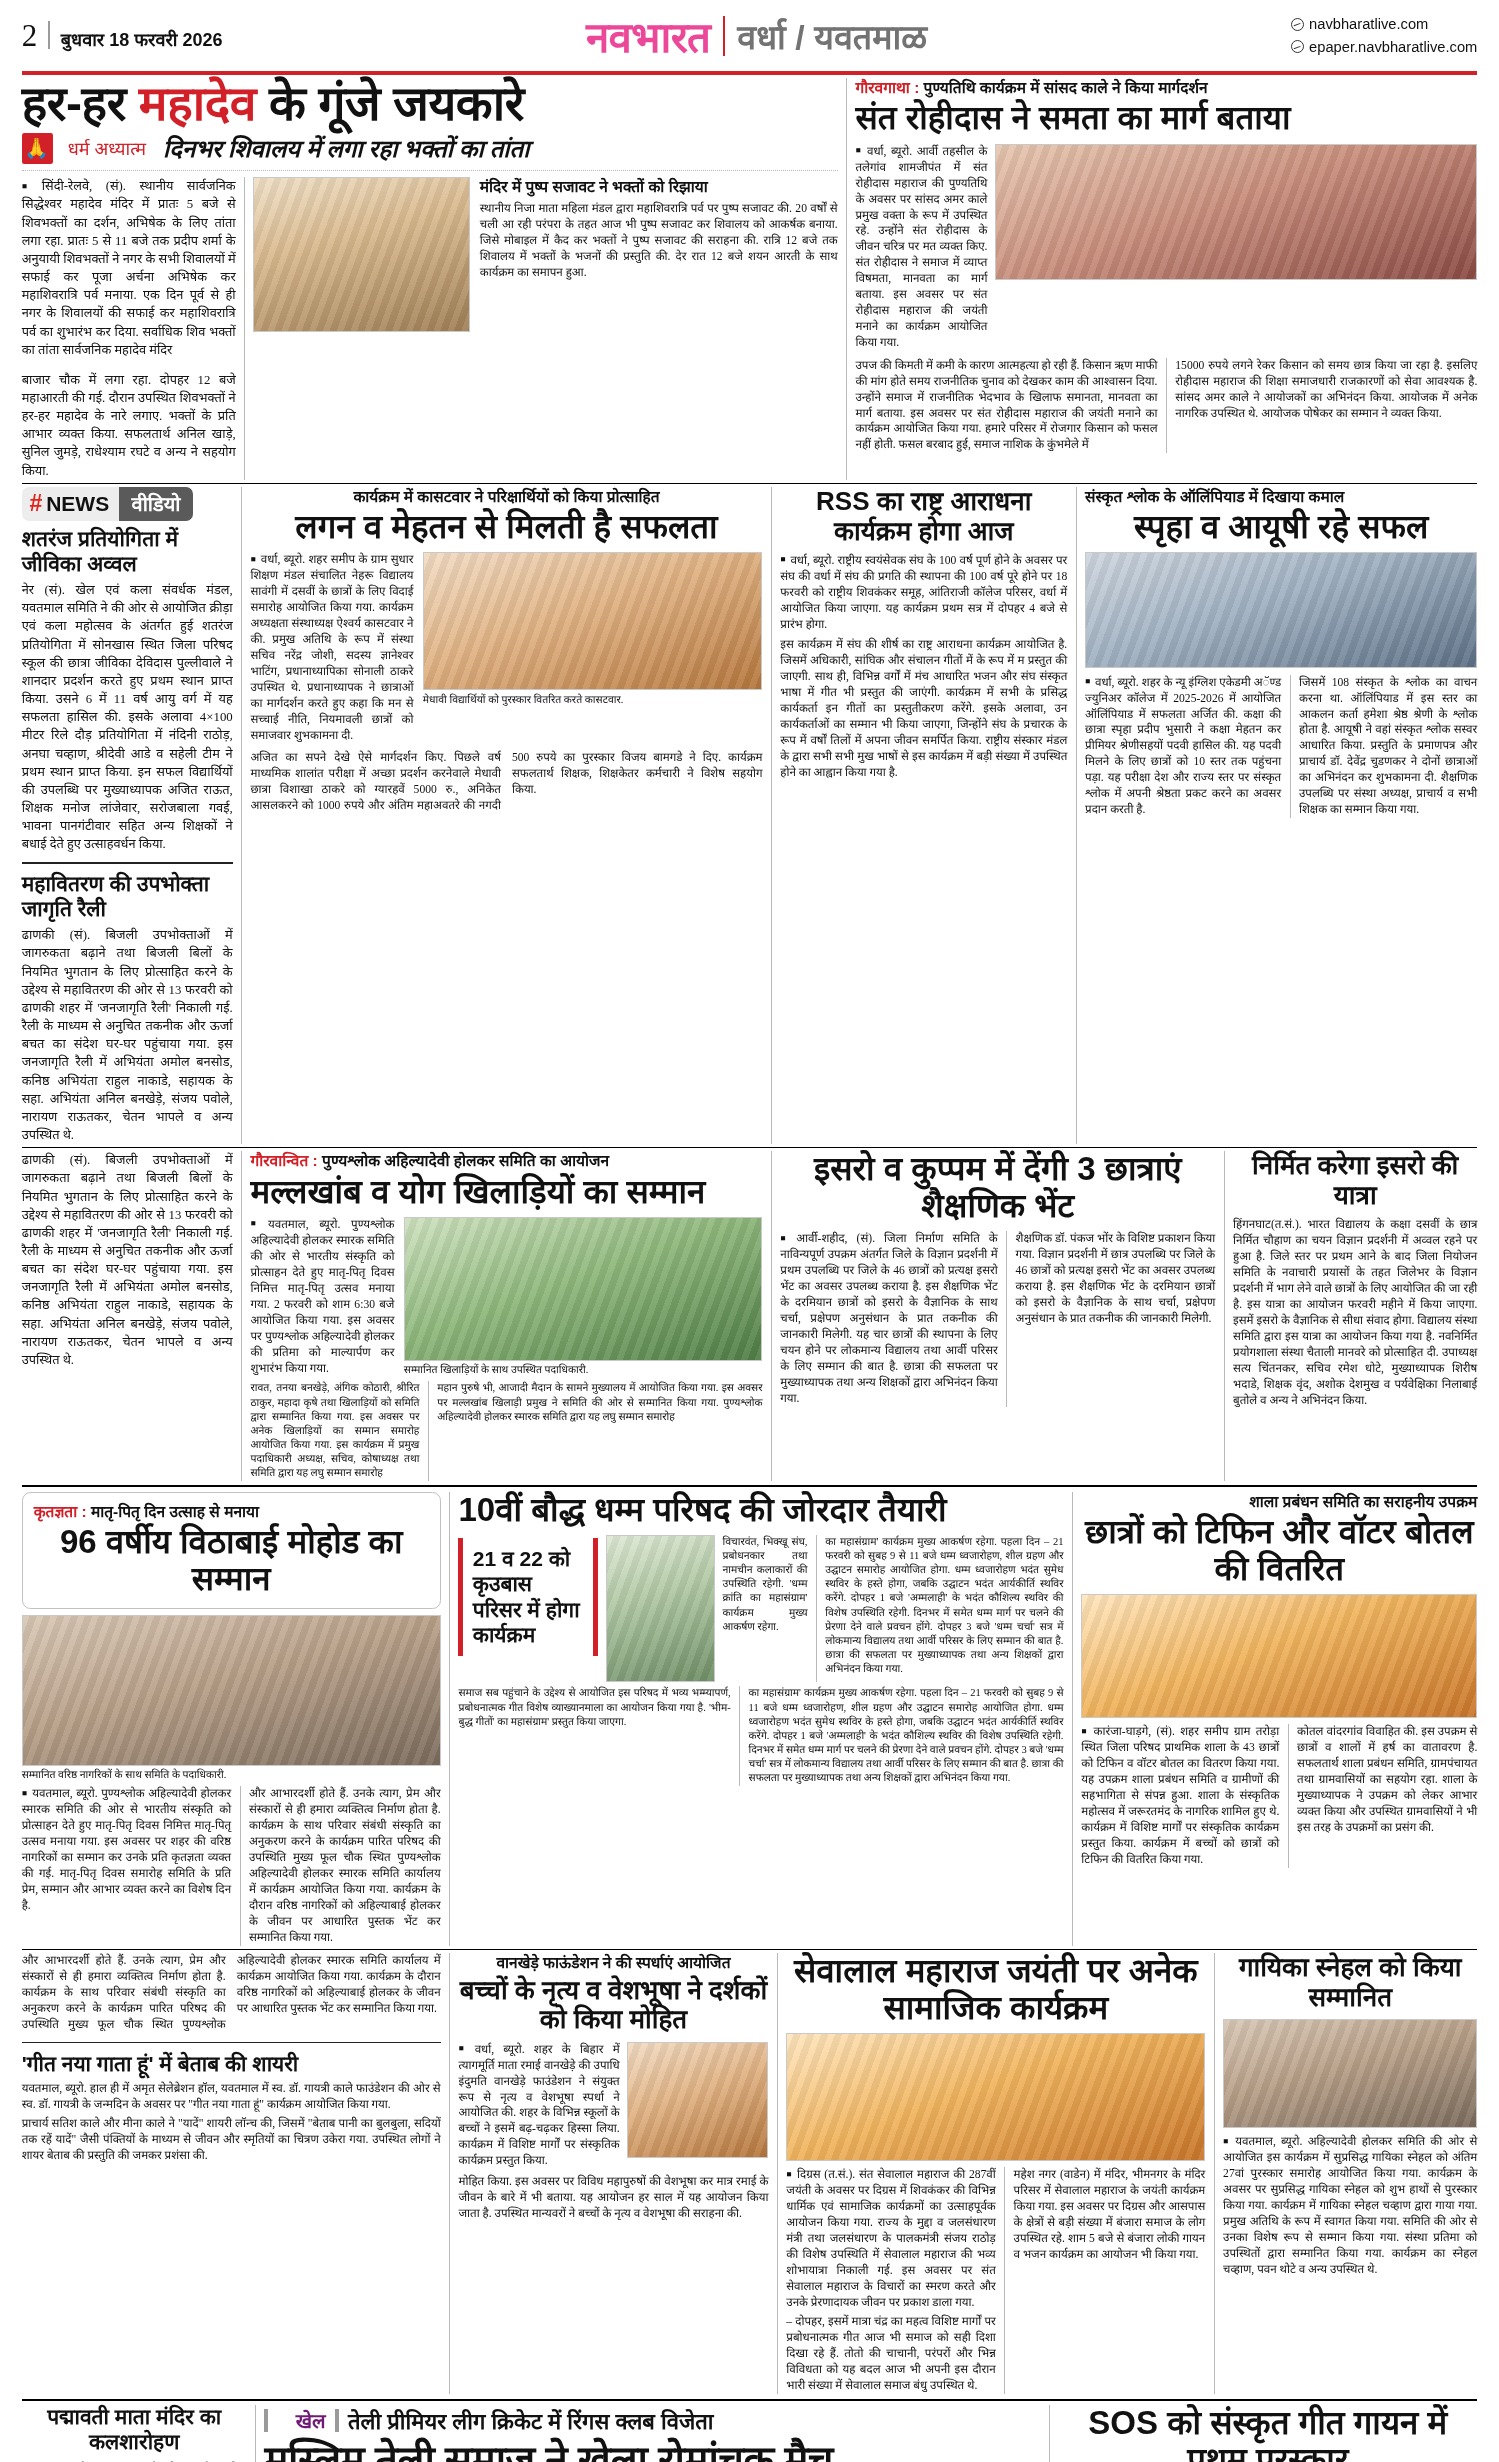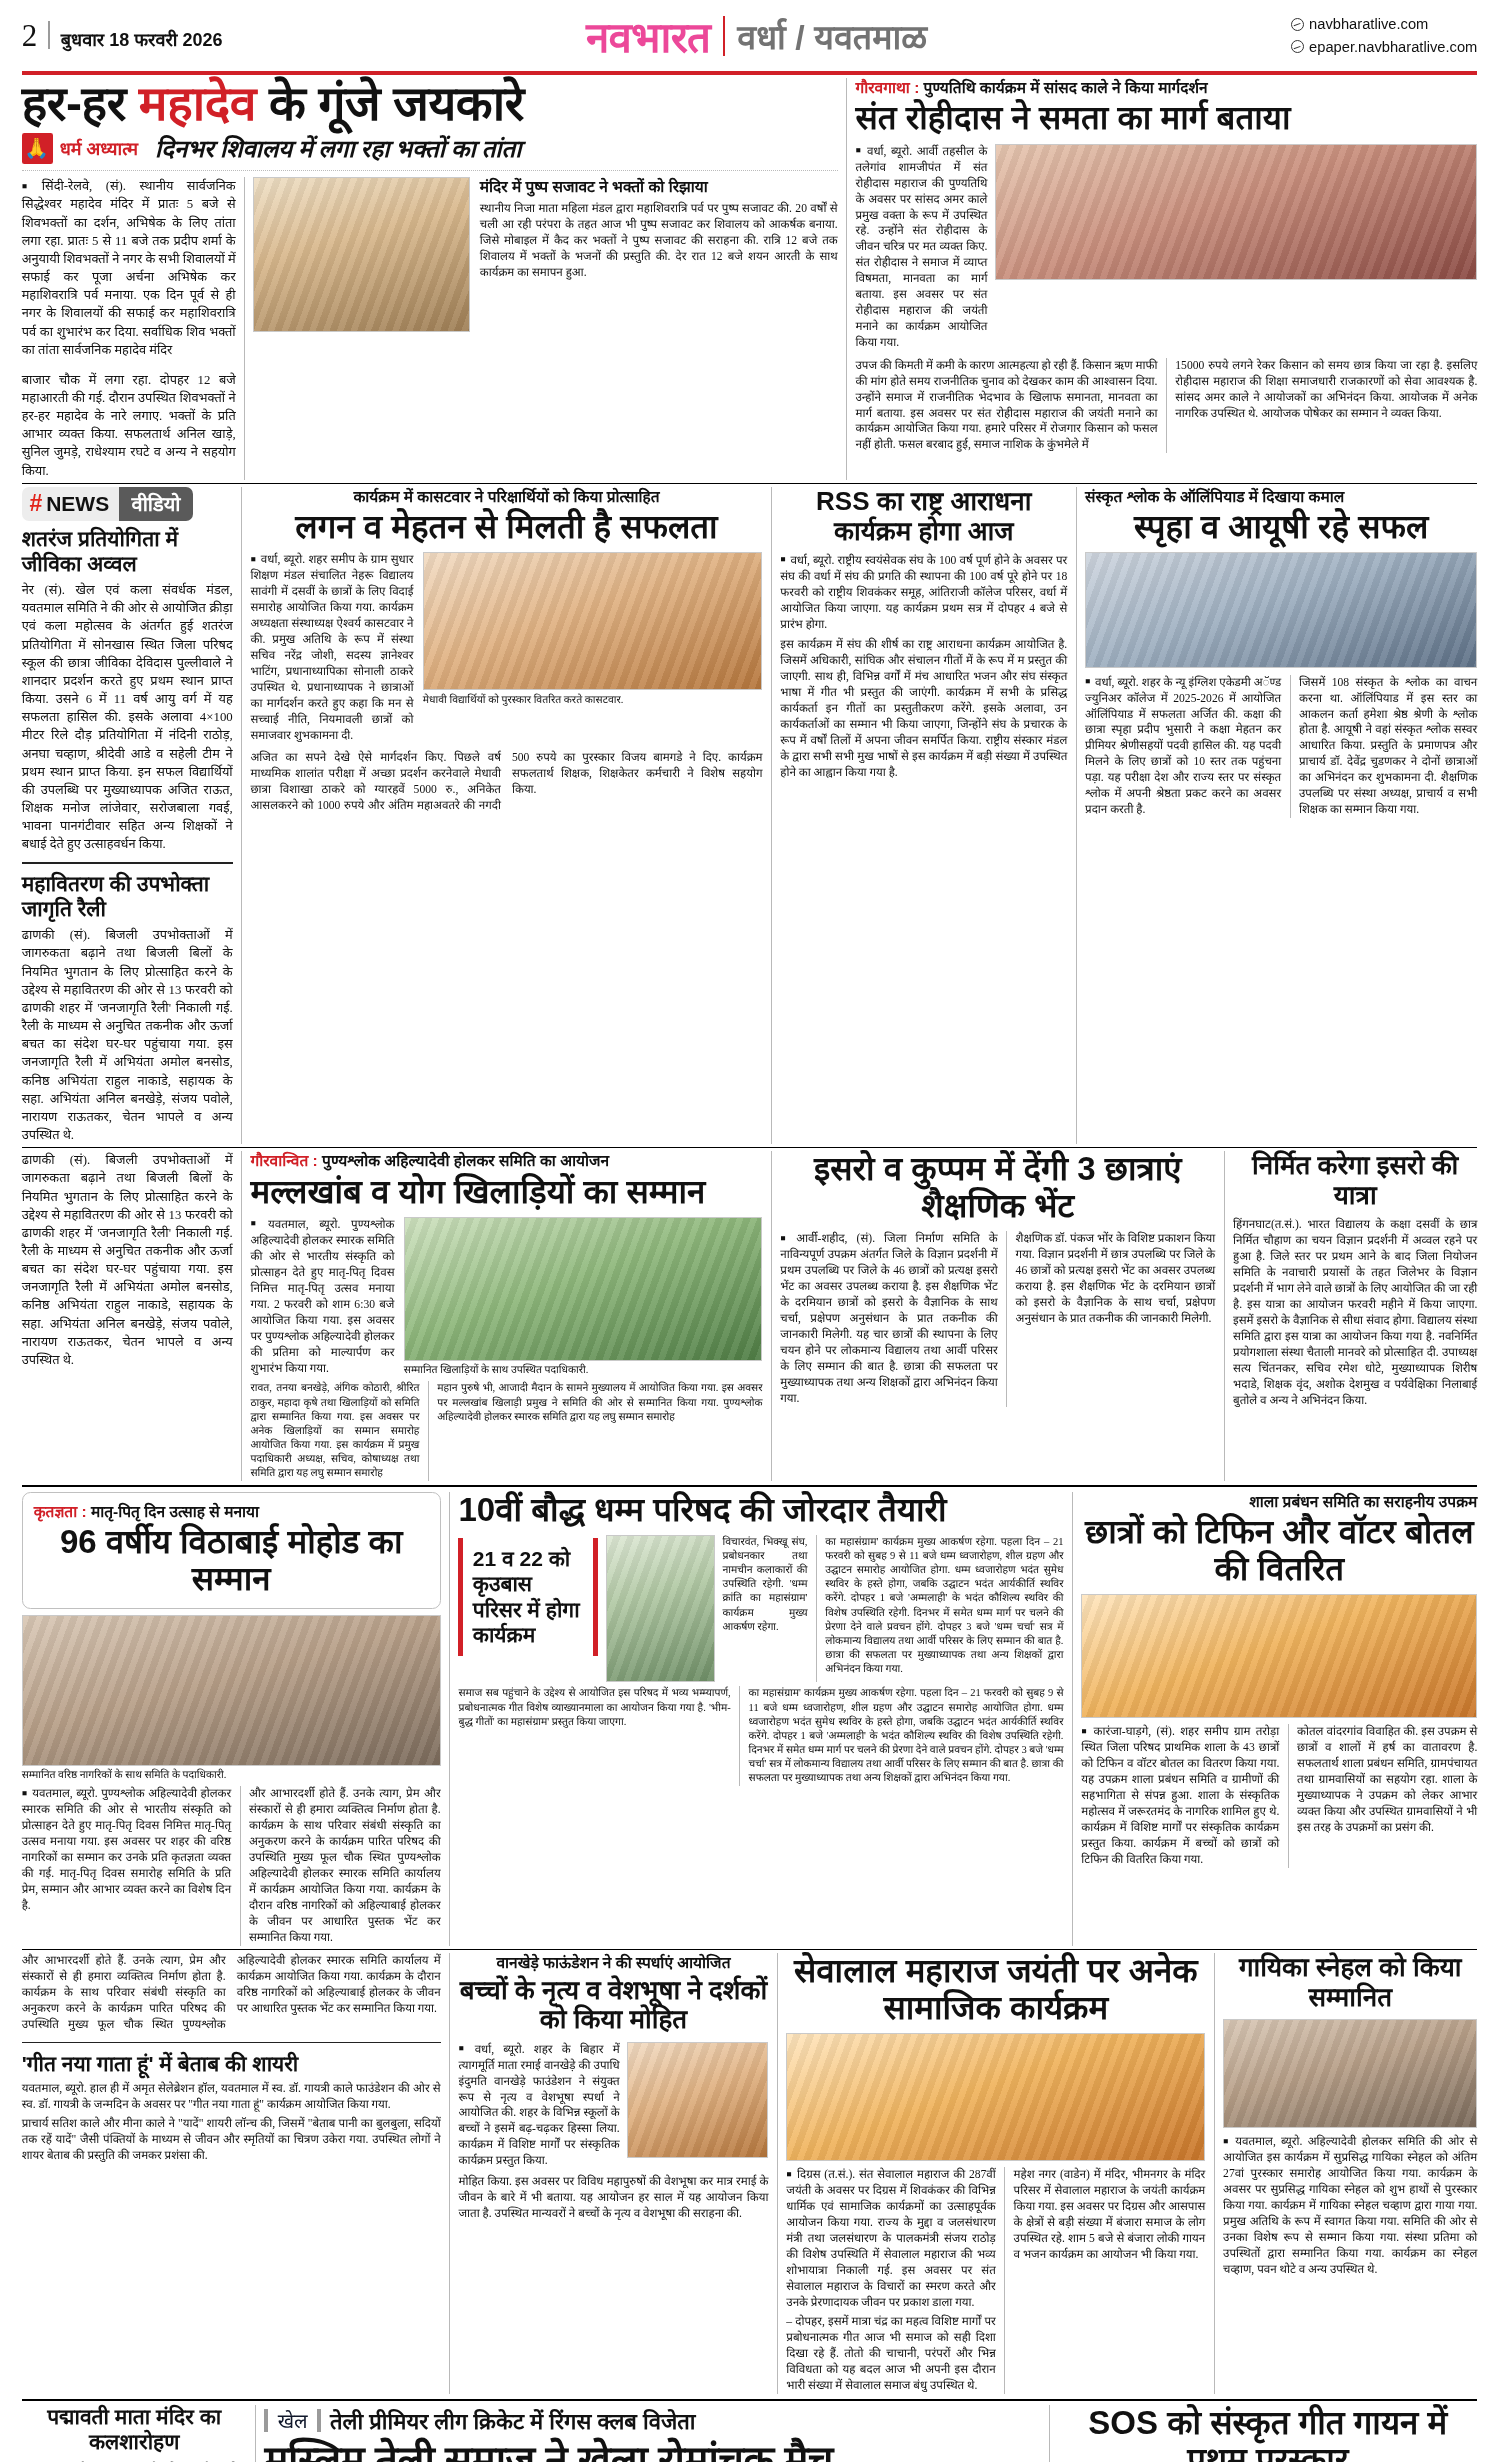--- a/index.html
+++ b/index.html
@@ -122,22 +122,23 @@
   
   .badge-dharm {
     display: inline-flex; align-items: center; gap: 7px;
   }
   .badge-dharm .icon {
     width: 31px; height: 31px; background: #d12027; color: #fff;
     display: flex; align-items: center; justify-content: center;
     font-size: 20px; border-radius: 2.3px; flex: none;
   }
   .badge-dharm .txt {
-    font-size: 18px; font-weight: 700; color: #d12027;
-    font-family: "Liberation Sans", sans-serif;
+    font-size: 18px; font-weight: 400; color: #d12027;
+    font-family: "Liberation Sans", sans-serif;
+    margin-left: 8px;
   }
 
   .badge-news {
     display: inline-flex; border-radius: 7px; overflow: hidden;
     font-family: "Liberation Sans", sans-serif; height: 34px;
   }
   .badge-news .left {
     background: #ededed; display: flex; align-items: center; gap: 3.9px;
     padding: 0 10px 0 7.8px;
   }
@@ -146,21 +147,21 @@
   .badge-news .right {
     background: #5a5a5a; color: #fff; font-size: 20px; font-weight: 900;
     display: flex; align-items: center; padding: 0 12.4px;
   }
 
   .sec-label {
     display: inline-flex; align-items: center; gap: 9.3px;
     font-family: "Liberation Sans", sans-serif;
   }
   .sec-label .bar { width: 3.9px; height: 23px; background: #9a9a9a; }
-  .sec-label .red { color: #0f172a; font-size: 20px; font-weight: 400; }
+  .sec-label .red { color: #701a75; font-size: 20px; font-weight: 700; margin-left: 18px; }
   .sec-label .blk { font-size: 22px; font-weight: 700; }
 
   
   .photo {
     background: linear-gradient(160deg,#c7d3c0,#9aa894 40%,#6d7a67);
     position: relative; overflow: hidden; border: 0.8px solid #c9c9c9;
   }
   .photo.people { background: linear-gradient(165deg,#d9c8b6,#b79f88 45%,#7b6b5c); }
   .photo.temple { background: linear-gradient(165deg,#efe0c6,#d9b98e 40%,#9f7f56); }
   .photo.stage  { background: linear-gradient(160deg,#e7c8b2,#c98f7d 45%,#8b4b44); }

